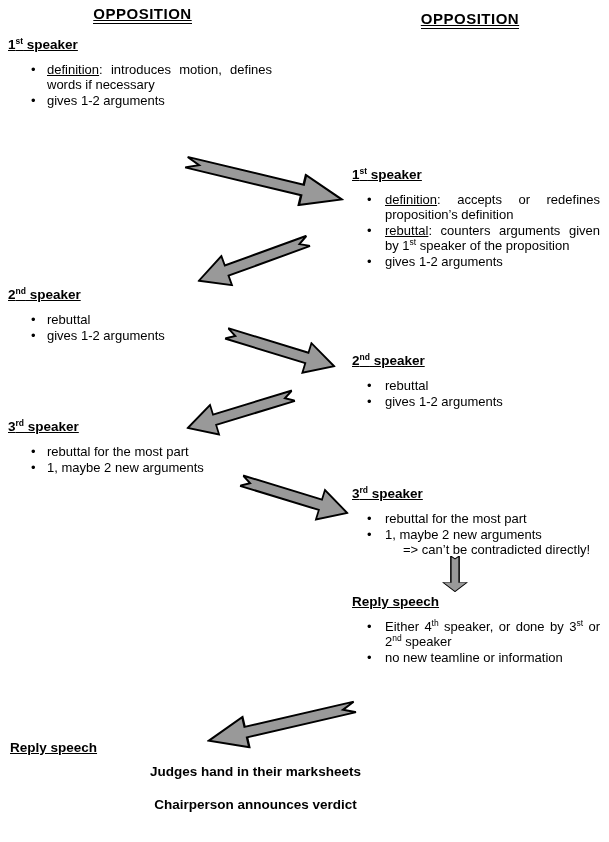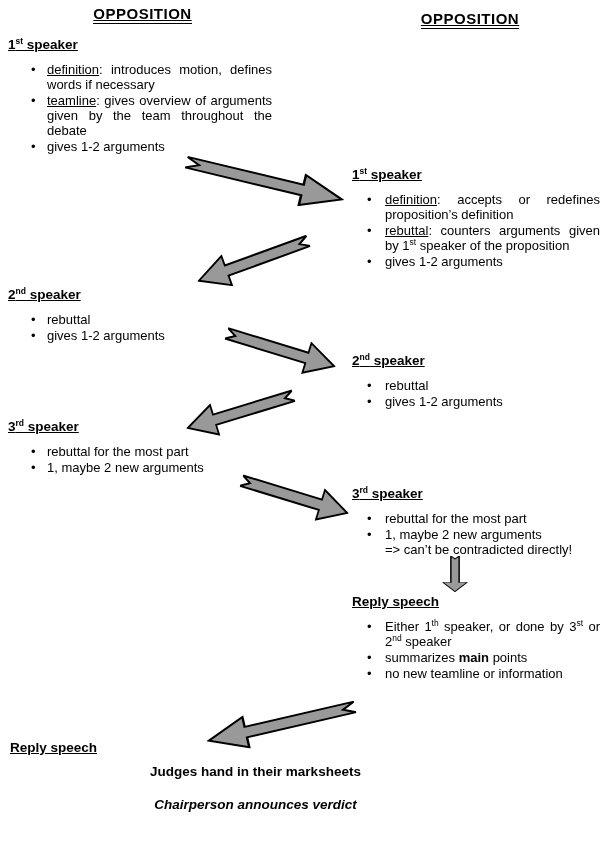--- a/index.html
+++ b/index.html
@@ -24,42 +24,41 @@
   }
   ul.bullets li::before{
     content:"\2022";position:absolute;font-size:13px;
   }
   .sec-left ul.bullets li{padding-left:39px;}
   .sec-left ul.bullets li::before{left:23px;}
   .sec-right ul.bullets li{padding-left:33px;}
   .sec-right ul.bullets li::before{left:15px;}
   .u{text-decoration:underline;}
   .b{font-weight:bold;}
-  .note-line{text-align:left;margin-left:0;}
+  .note-line{text-align:left;margin-left:18px;}
   .arrow{position:absolute;transform-origin:50% 50%;transform:translate(-50%,-50%) rotate(var(--r));}
   .arrow polygon{fill:var(--arrow-fill,#999);stroke:var(--arrow-stroke,#000);stroke-width:2.5;stroke-linejoin:miter;}
   .footer-line{
     position:absolute;left:0;width:511px;text-align:center;font-weight:bold;font-size:13.5px;
   }
 </style>
 </head>
 <body style="--arrow-fill: #999999; --arrow-stroke: #000000;">
 
 <div class="title" style="left:20px;top:5px;width:245px;">
   <span class="dbl">OPPOSITION</span>
 </div>
 <div class="title" style="left:350px;top:10px;width:240px;">
   <span class="dbl">OPPOSITION</span>
 </div>
 
 <div class="section sec-left" style="left:8px;top:37px;width:264px;">
   <div class="sec-heading"><span>1</span><sup>st</sup><span> speaker</span></div>
   <ul class="bullets">
     <li><span class="u">definition</span><span>: introduces motion, defines words if necessary</span></li>
-    <li><span class="u">teamline</span><span>: gives overview of arguments given by the team throughout the debate</span></li>
     <li>gives 1-2 arguments</li>
   </ul>
 </div>
 
 <div class="section sec-right" style="left:352px;top:167px;width:248px;">
   <div class="sec-heading"><span>1</span><sup>st</sup><span> speaker</span></div>
   <ul class="bullets">
     <li><span class="u">definition</span><span>: accepts or redefines proposition’s definition</span></li>
     <li><span class="u">rebuttal</span><span>: counters arguments given by 1</span><sup>st</sup><span> speaker of the proposition</span></li>
     <li>gives 1-2 arguments</li>
@@ -94,22 +93,21 @@
   <div class="sec-heading"><span>3</span><sup>rd</sup><span> speaker</span></div>
   <ul class="bullets">
     <li>rebuttal for the most part</li>
     <li><span>1, maybe 2 new arguments</span><div class="note-line">=&gt; can’t be contradicted directly!</div></li>
   </ul>
 </div>
 
 <div class="section sec-right" style="left:352px;top:594px;width:248px;">
   <div class="sec-heading">Reply speech</div>
   <ul class="bullets">
-    <li><span>Either 1</span><sup>th</sup><span> speaker, or done by 3</span><sup>st</sup><span> or 2</span><sup>nd</sup><span> speaker</span></li>
-    <li><span>summarizes </span><span class="b">main</span><span> points</span></li>
+    <li><span>Either 4</span><sup>th</sup><span> speaker, or done by 3</span><sup>st</sup><span> or 2</span><sup>nd</sup><span> speaker</span></li>
     <li>no new teamline or information</li>
   </ul>
 </div>
 
 <div class="section sec-left" style="left:10px;top:740px;width:200px;">
   <div class="sec-heading">Reply speech</div>
 </div>
 
 <svg class="arrow" style="left:265px;top:181px;--r:13.5deg;" width="162" height="34" viewBox="0 0 160 44" preserveAspectRatio="none">
     <polygon points="0,15 118,15 118,2 158,22 118,42 118,29 0,29 13,22"></polygon>
@@ -127,13 +125,13 @@
     <polygon points="0,15 118,15 118,2 158,22 118,42 118,29 0,29 13,22"></polygon>
   </svg>
 <svg class="arrow" style="left:455px;top:574px;--r:90deg;" width="36" height="26" viewBox="0 0 160 44" preserveAspectRatio="none">
     <polygon points="0,15 118,15 118,2 158,22 118,42 118,29 0,29 13,22"></polygon>
   </svg>
 <svg class="arrow" style="left:281px;top:724px;--r:167deg;" width="152" height="34" viewBox="0 0 160 44" preserveAspectRatio="none">
     <polygon points="0,15 118,15 118,2 158,22 118,42 118,29 0,29 13,22"></polygon>
   </svg>
 
 <div class="footer-line" style="top:764px;">Judges hand in their marksheets</div>
-<div class="footer-line" style="top:797px;font-style:italic;">Chairperson announces verdict</div>
+<div class="footer-line" style="top:797px;">Chairperson announces verdict</div>
 
 </body></html>

